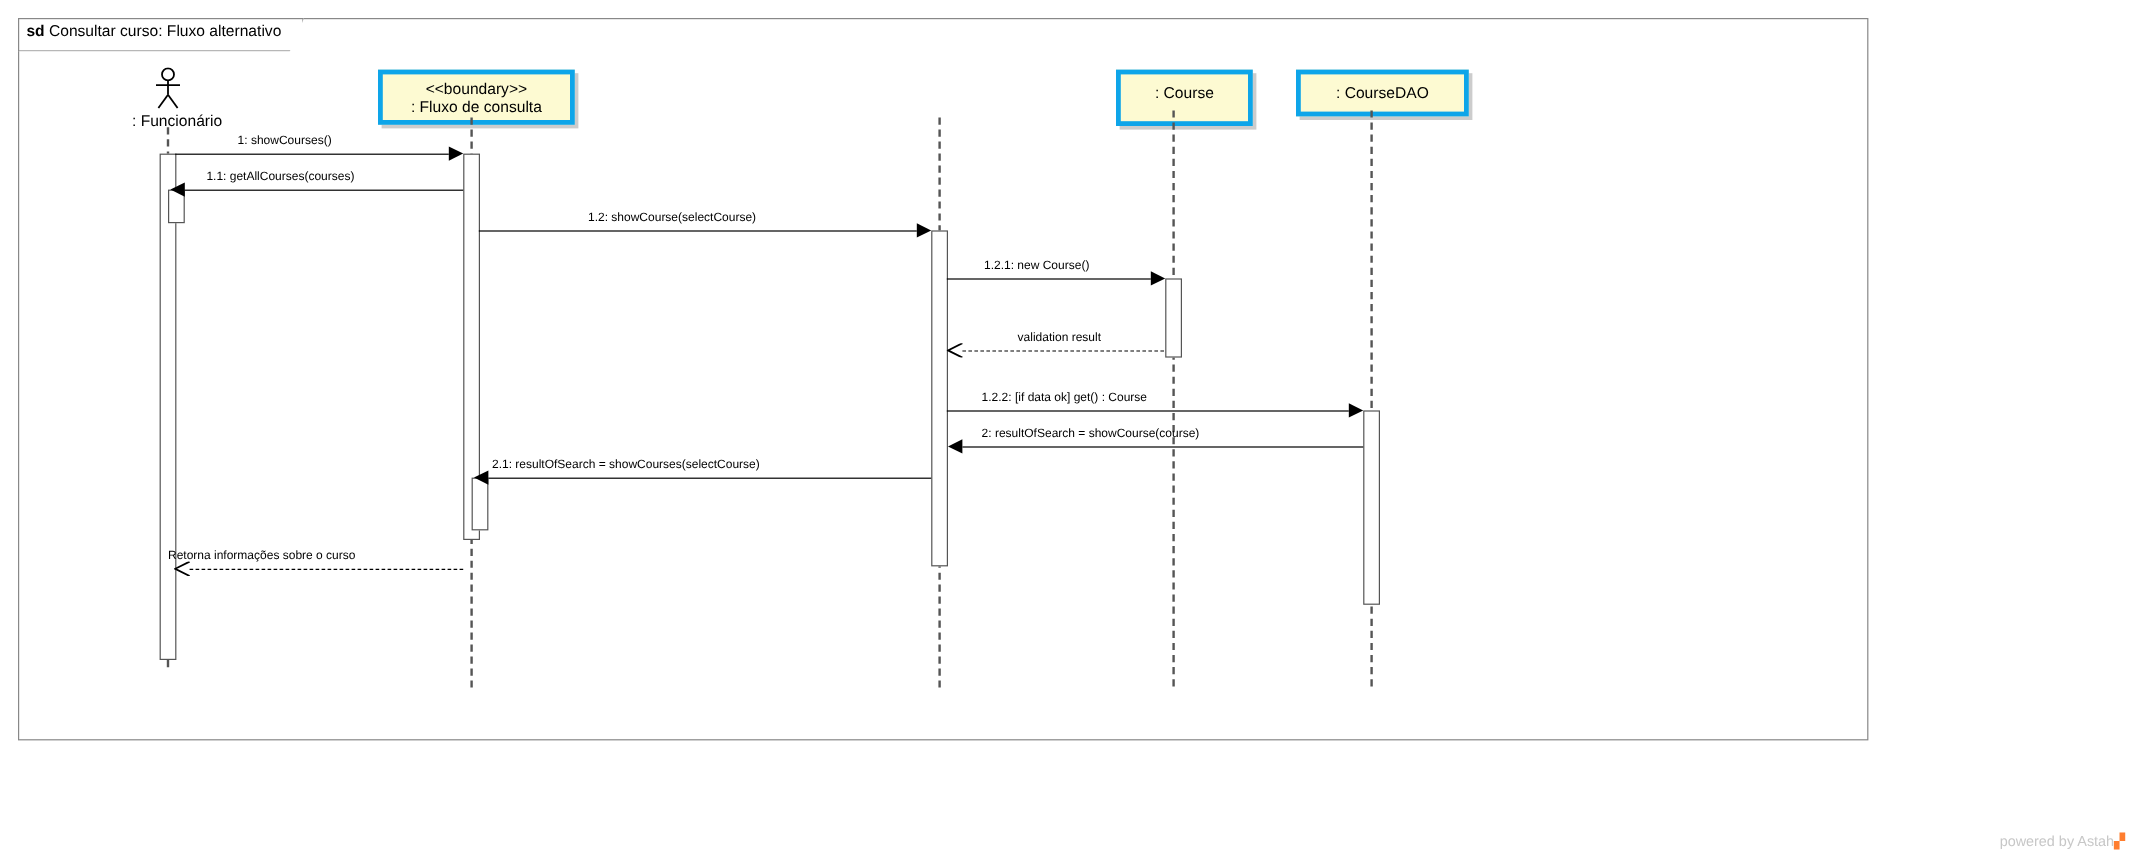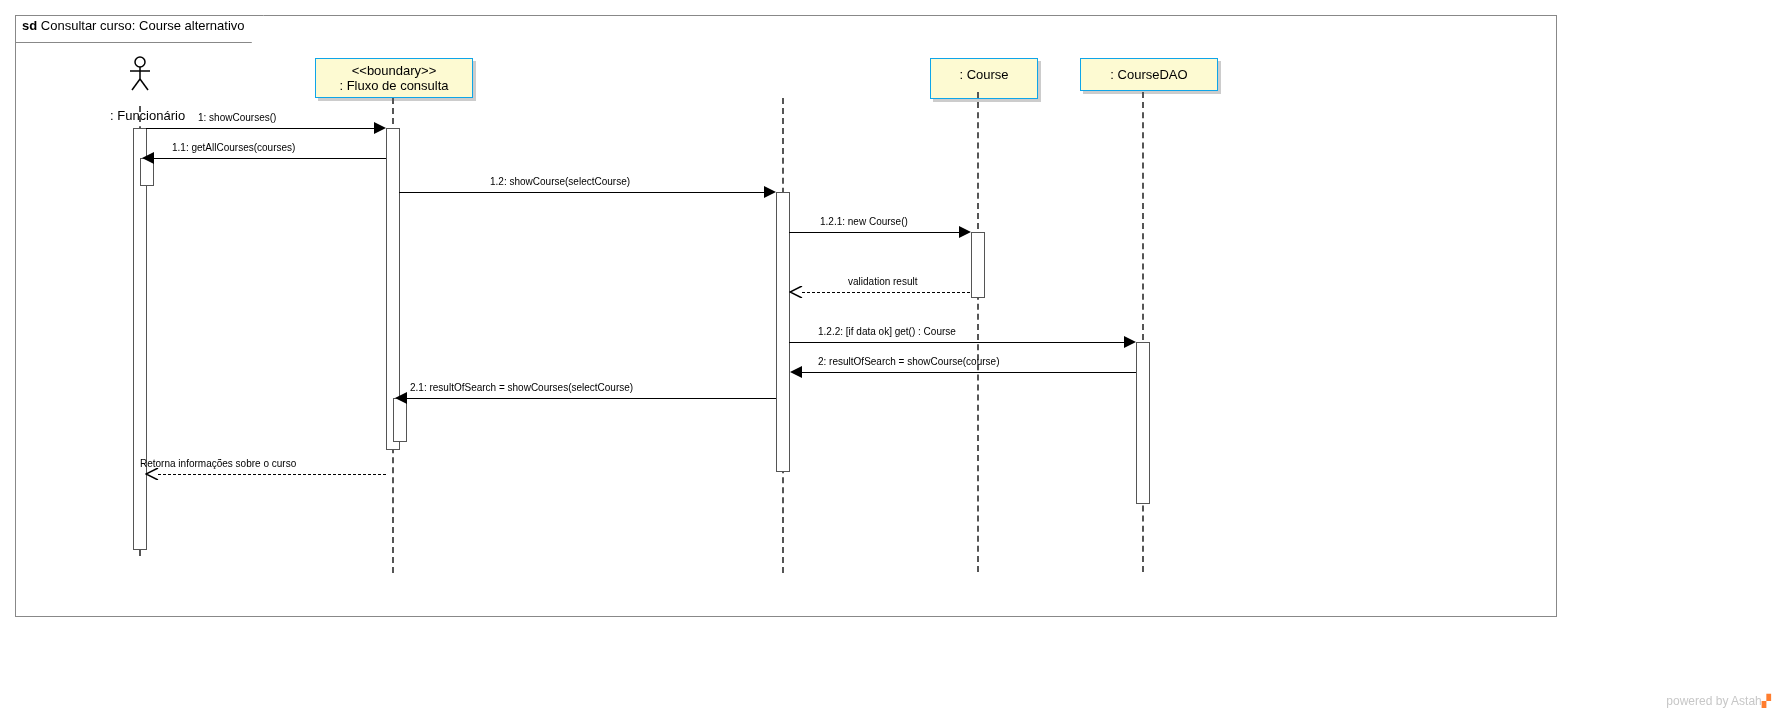--- a/index.html
+++ b/index.html
@@ -48,26 +48,26 @@
     width: 12px;
     background: #ffffff;
     border: 1px solid #555;
   }
 
   .actor {
     position: absolute;
     text-align: center;
   }
   .actor svg { display: block; margin: 0 auto; }
-  .actor .cap { margin-top: 16px; white-space: nowrap; }
+  .actor .cap { margin-top: 1px; white-space: nowrap; }
 
   .obj {
     position: absolute;
     background: #fdfad2;
-    border: 1px solid #0ea5e9;
+    border: 4px solid #0ea5e9;
     box-shadow: 3px 3px 0 #ccc;
     text-align: center;
     padding: 4px 8px;
     white-space: nowrap;
   }
   .obj .stereo { display:block; }
   .obj .name  { display:block; }
 
   .msg-label {
     position: absolute;
@@ -111,21 +111,21 @@
   .powered .logo { color:#ff7d2e; }
 </style>
 </head>
 <body>
 
 <div class="canvas">
 
   <div class="frame">
     <div class="frame-label-tab">
       <b>sd</b>
-      <span>Consultar curso: Course alternativo</span>
+      <span>Consultar curso: Fluxo alternativo</span>
     </div>
   </div>
 
   <div class="actor" style="left:110px; top:56px; width:60px;">
     <svg width="28" height="36" viewBox="0 0 28 36">
       <circle cx="14" cy="6" r="5" fill="none" stroke="#000" stroke-width="1.5"></circle>
       <line x1="14" y1="11" x2="14" y2="23" stroke="#000" stroke-width="1.5"></line>
       <line x1="4" y1="15" x2="24" y2="15" stroke="#000" stroke-width="1.5"></line>
       <line x1="14" y1="23" x2="6" y2="34" stroke="#000" stroke-width="1.5"></line>
       <line x1="14" y1="23" x2="22" y2="34" stroke="#000" stroke-width="1.5"></line>

